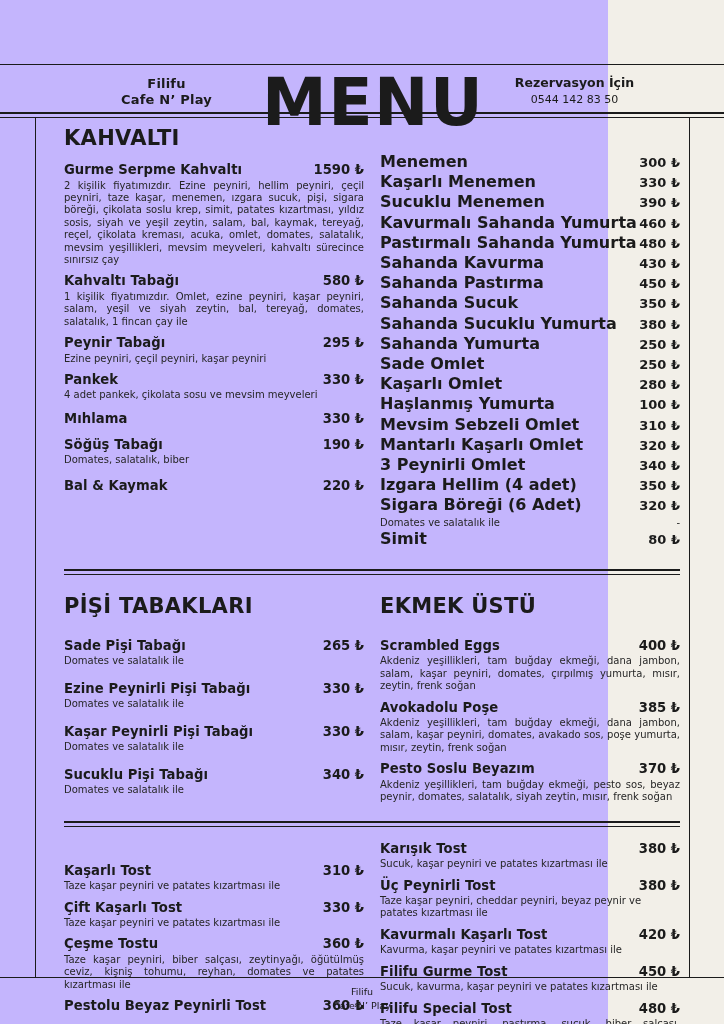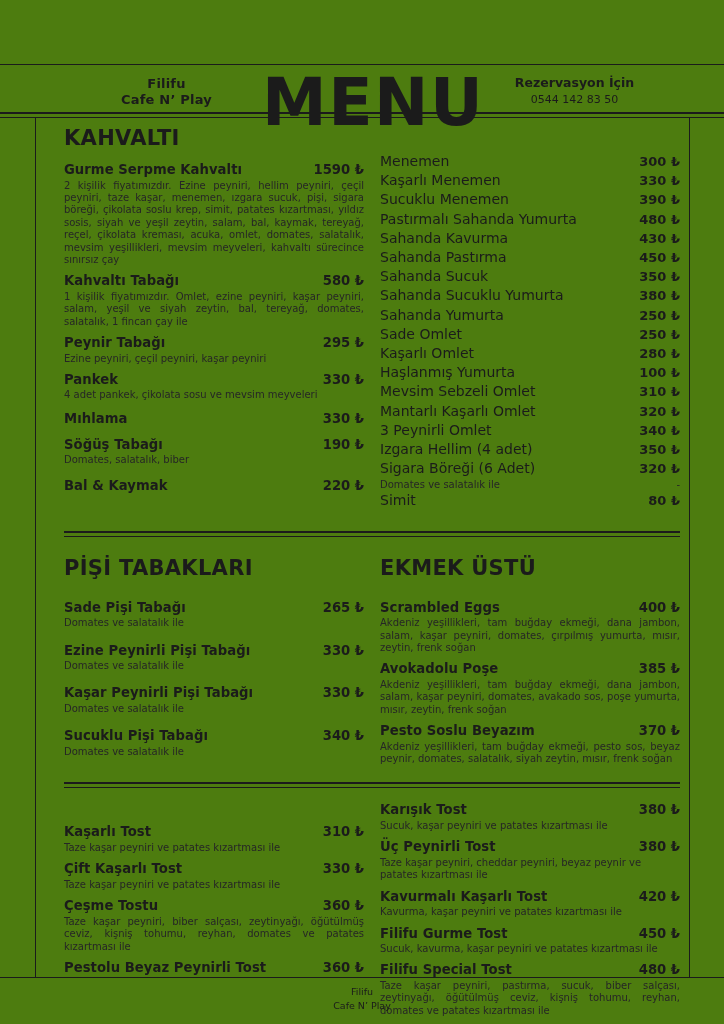--- a/index.html
+++ b/index.html
@@ -10,23 +10,23 @@
     width: 724px;
     height: 1024px;
     background: #f2efe8;
     font-family: "DejaVu Sans", "Liberation Sans", sans-serif;
     color: #1b1b1b;
     overflow: hidden;
   }
 
   .page {
     position: relative;
-    width: 724px;
+    width: 608px;
     height: 1024px;
-    background: #4d7c0f;
+    background: #c4b5fd;
     box-sizing: border-box;
   }
 
   
   .header {
     position: absolute;
     left: 0;
     top: 0;
     width: 724px;
     height: 118px;
@@ -196,22 +196,22 @@
   }
 
   
   .row {
     display: flex;
     align-items: baseline;
     justify-content: space-between;
     line-height: 19.2px;
   }
   .row-name {
-    font-size: 14px;
-    font-weight: normal;
+    font-size: 16px;
+    font-weight: bold;
     text-align: center;
   }
   .row-price {
     font-size: 13px;
     font-weight: bold;
     white-space: nowrap;
   }
   .row-note {
     font-size: 10px;
     line-height: 13px;
@@ -367,20 +367,24 @@
         </div>
         <div class="row">
           <span class="row-name">Kaşarlı Menemen</span>
           <span class="row-price">330 ₺</span>
         </div>
         <div class="row">
           <span class="row-name">Sucuklu Menemen</span>
           <span class="row-price">390 ₺</span>
         </div>
         <div class="row">
+          <span class="row-name">Kavurmalı Sahanda Yumurta</span>
+          <span class="row-price">460 ₺</span>
+        </div>
+        <div class="row">
           <span class="row-name">Pastırmalı Sahanda Yumurta</span>
           <span class="row-price">480 ₺</span>
         </div>
         <div class="row">
           <span class="row-name">Sahanda Kavurma</span>
           <span class="row-price">430 ₺</span>
         </div>
         <div class="row">
           <span class="row-name">Sahanda Pastırma</span>
           <span class="row-price">450 ₺</span>

